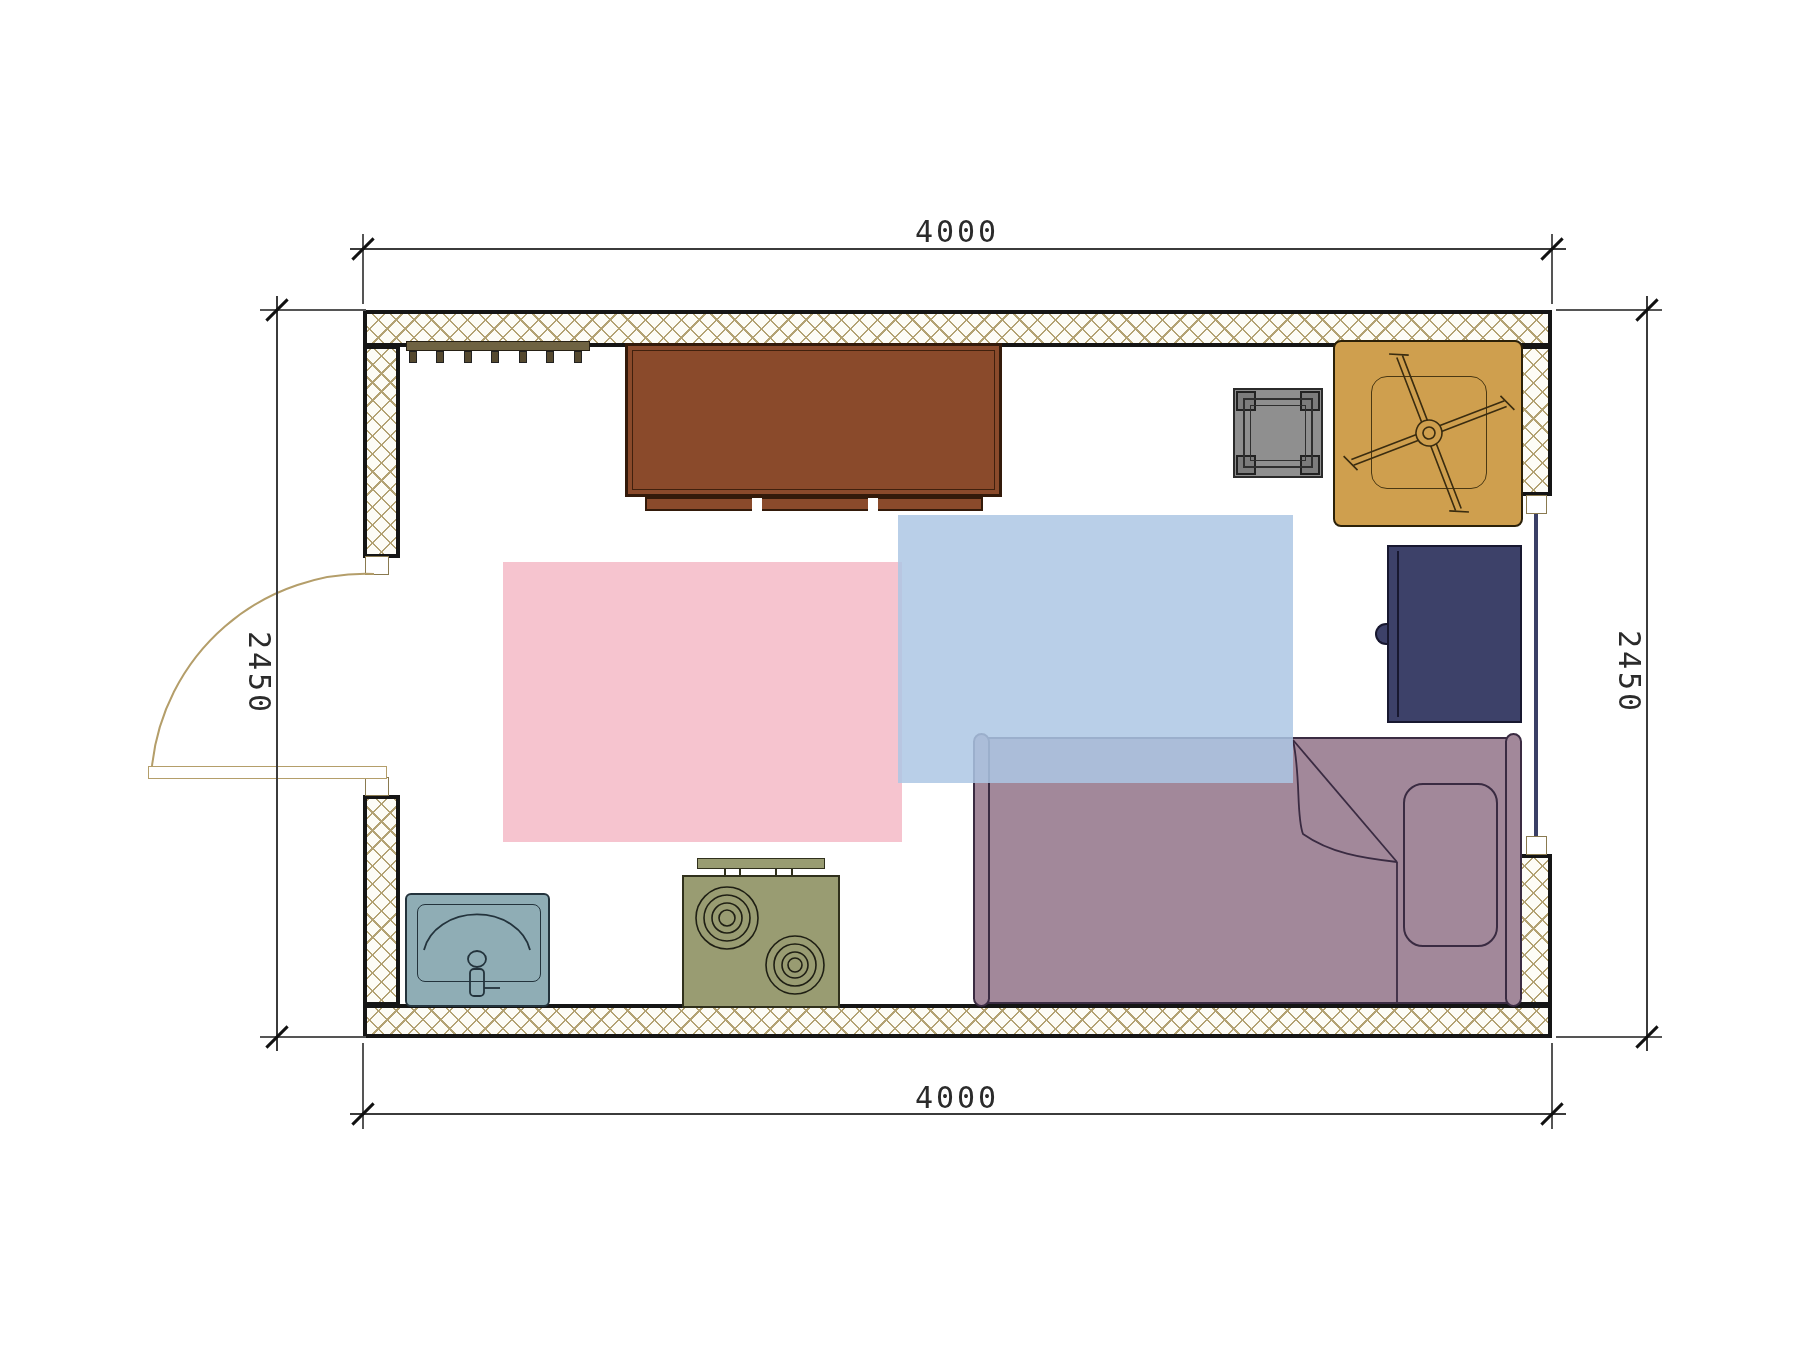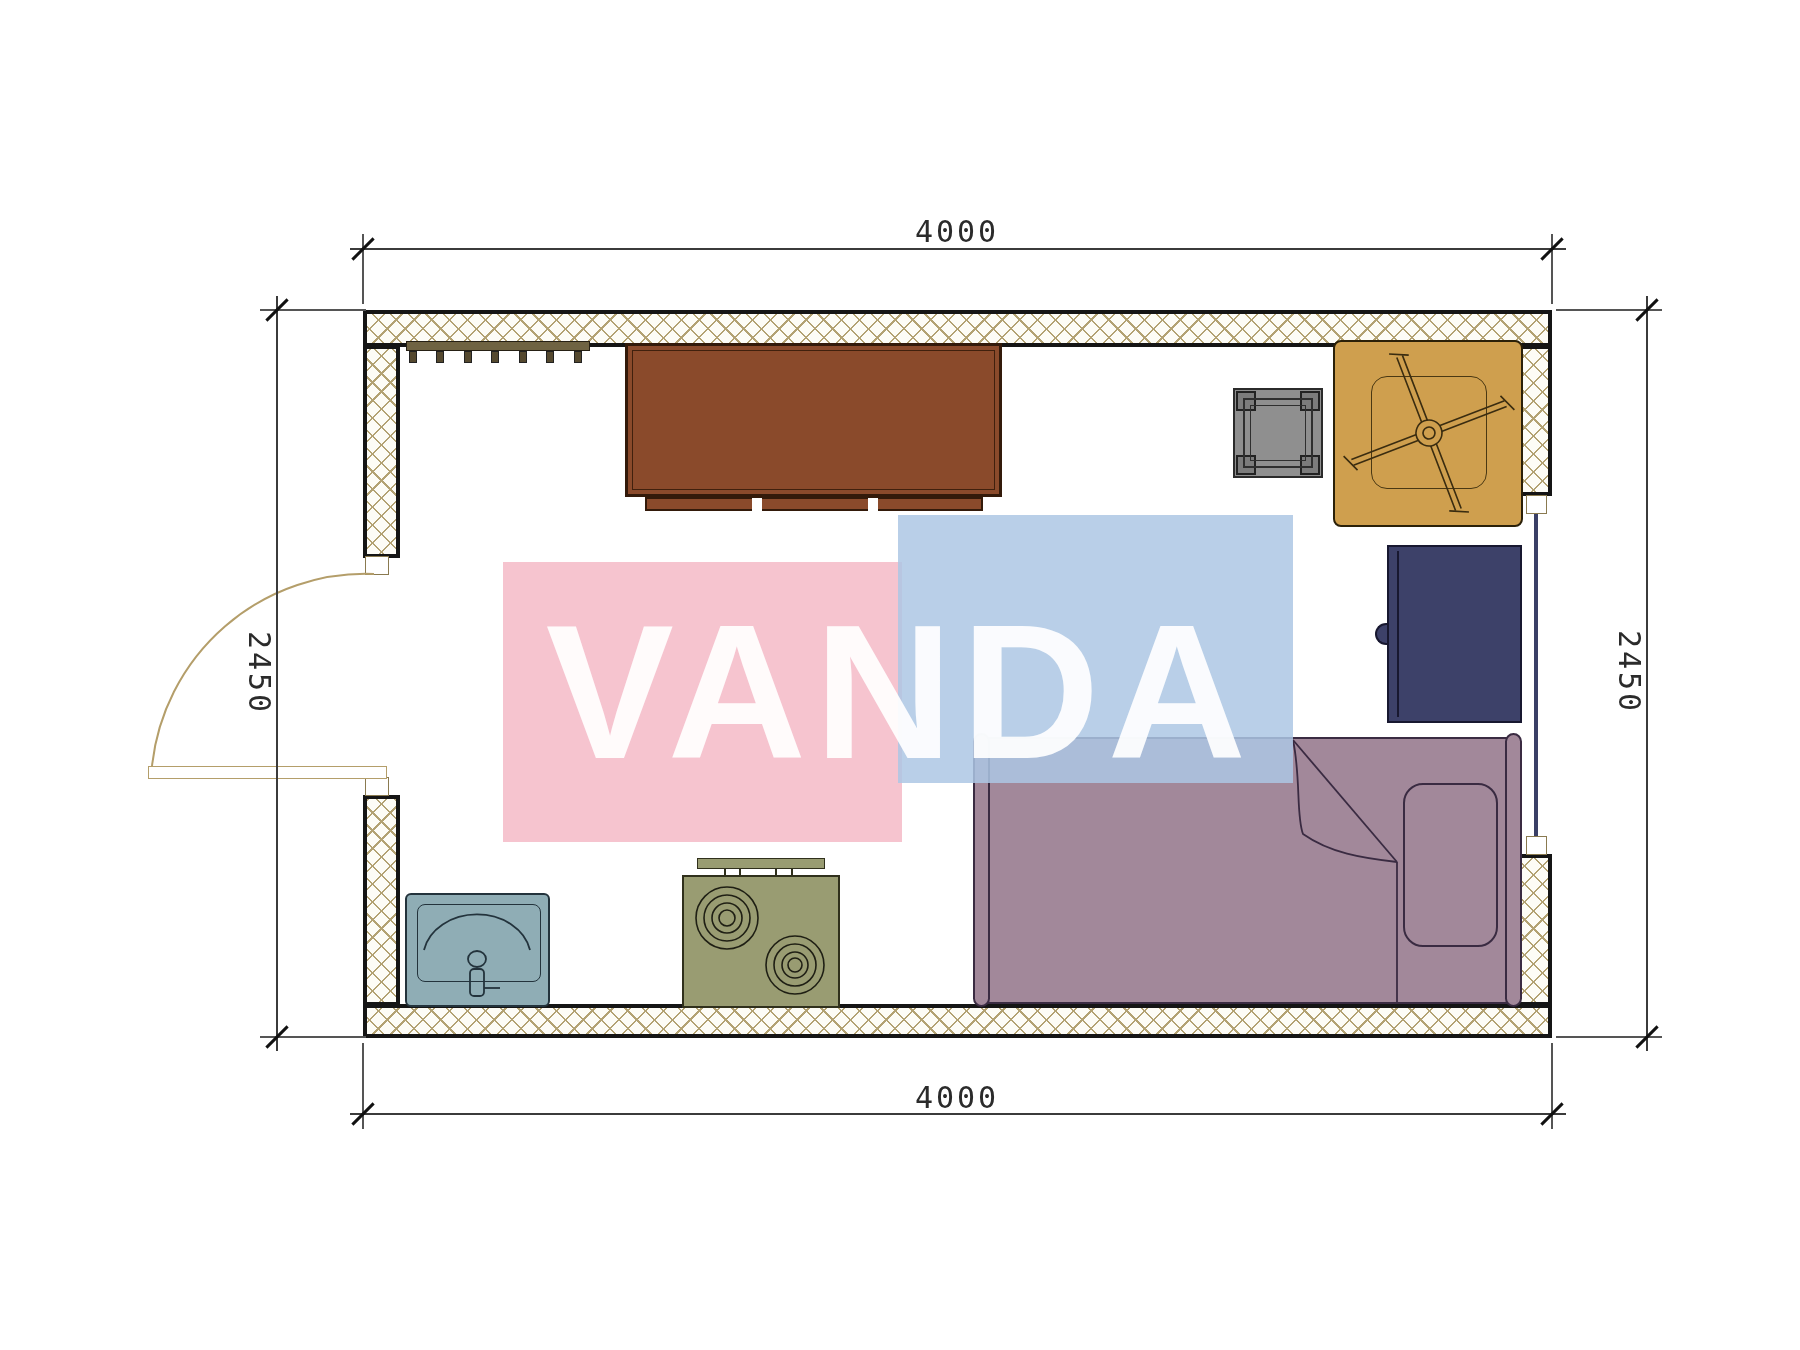--- a/index.html
+++ b/index.html
@@ -131,21 +131,20 @@
         <circle cx="727" cy="918" r="8"></circle>
       <circle cx="795" cy="965" r="29"></circle>
         <circle cx="795" cy="965" r="21"></circle>
       <circle cx="795" cy="965" r="13"></circle>
         <circle cx="795" cy="965" r="7"></circle>
     </g>
   </svg>
 
   <div class="wm-rect" style="left:503px;top:562px;width:399px;height:280px;background:rgba(244,186,199,0.85);"></div>
   <div class="wm-rect" style="left:898px;top:515px;width:395px;height:268px;background:rgba(173,199,228,0.85);"></div>
-  <div class="wm-text" style="left:500px;top:597px;width:800px;font-size:192px;line-height:190px;letter-spacing:8px;">VANDA</div>
 
   <div class="extline" style="left:362px;top:234px;width:1.5px;height:70px;"></div>
   <div class="extline" style="left:1551px;top:234px;width:1.5px;height:70px;"></div>
   <div class="dimline" style="left:350px;top:248px;width:1216px;height:1.5px;"></div>
   <div class="tick" style="left:363px;top:249px;"></div>
   <div class="tick" style="left:1552px;top:249px;"></div>
   <div class="dimtext" style="left:957px;top:214px;transform:translateX(-50%);">4000</div>
 
   <div class="extline" style="left:362px;top:1043px;width:1.5px;height:86px;"></div>
   <div class="extline" style="left:1551px;top:1043px;width:1.5px;height:86px;"></div>

